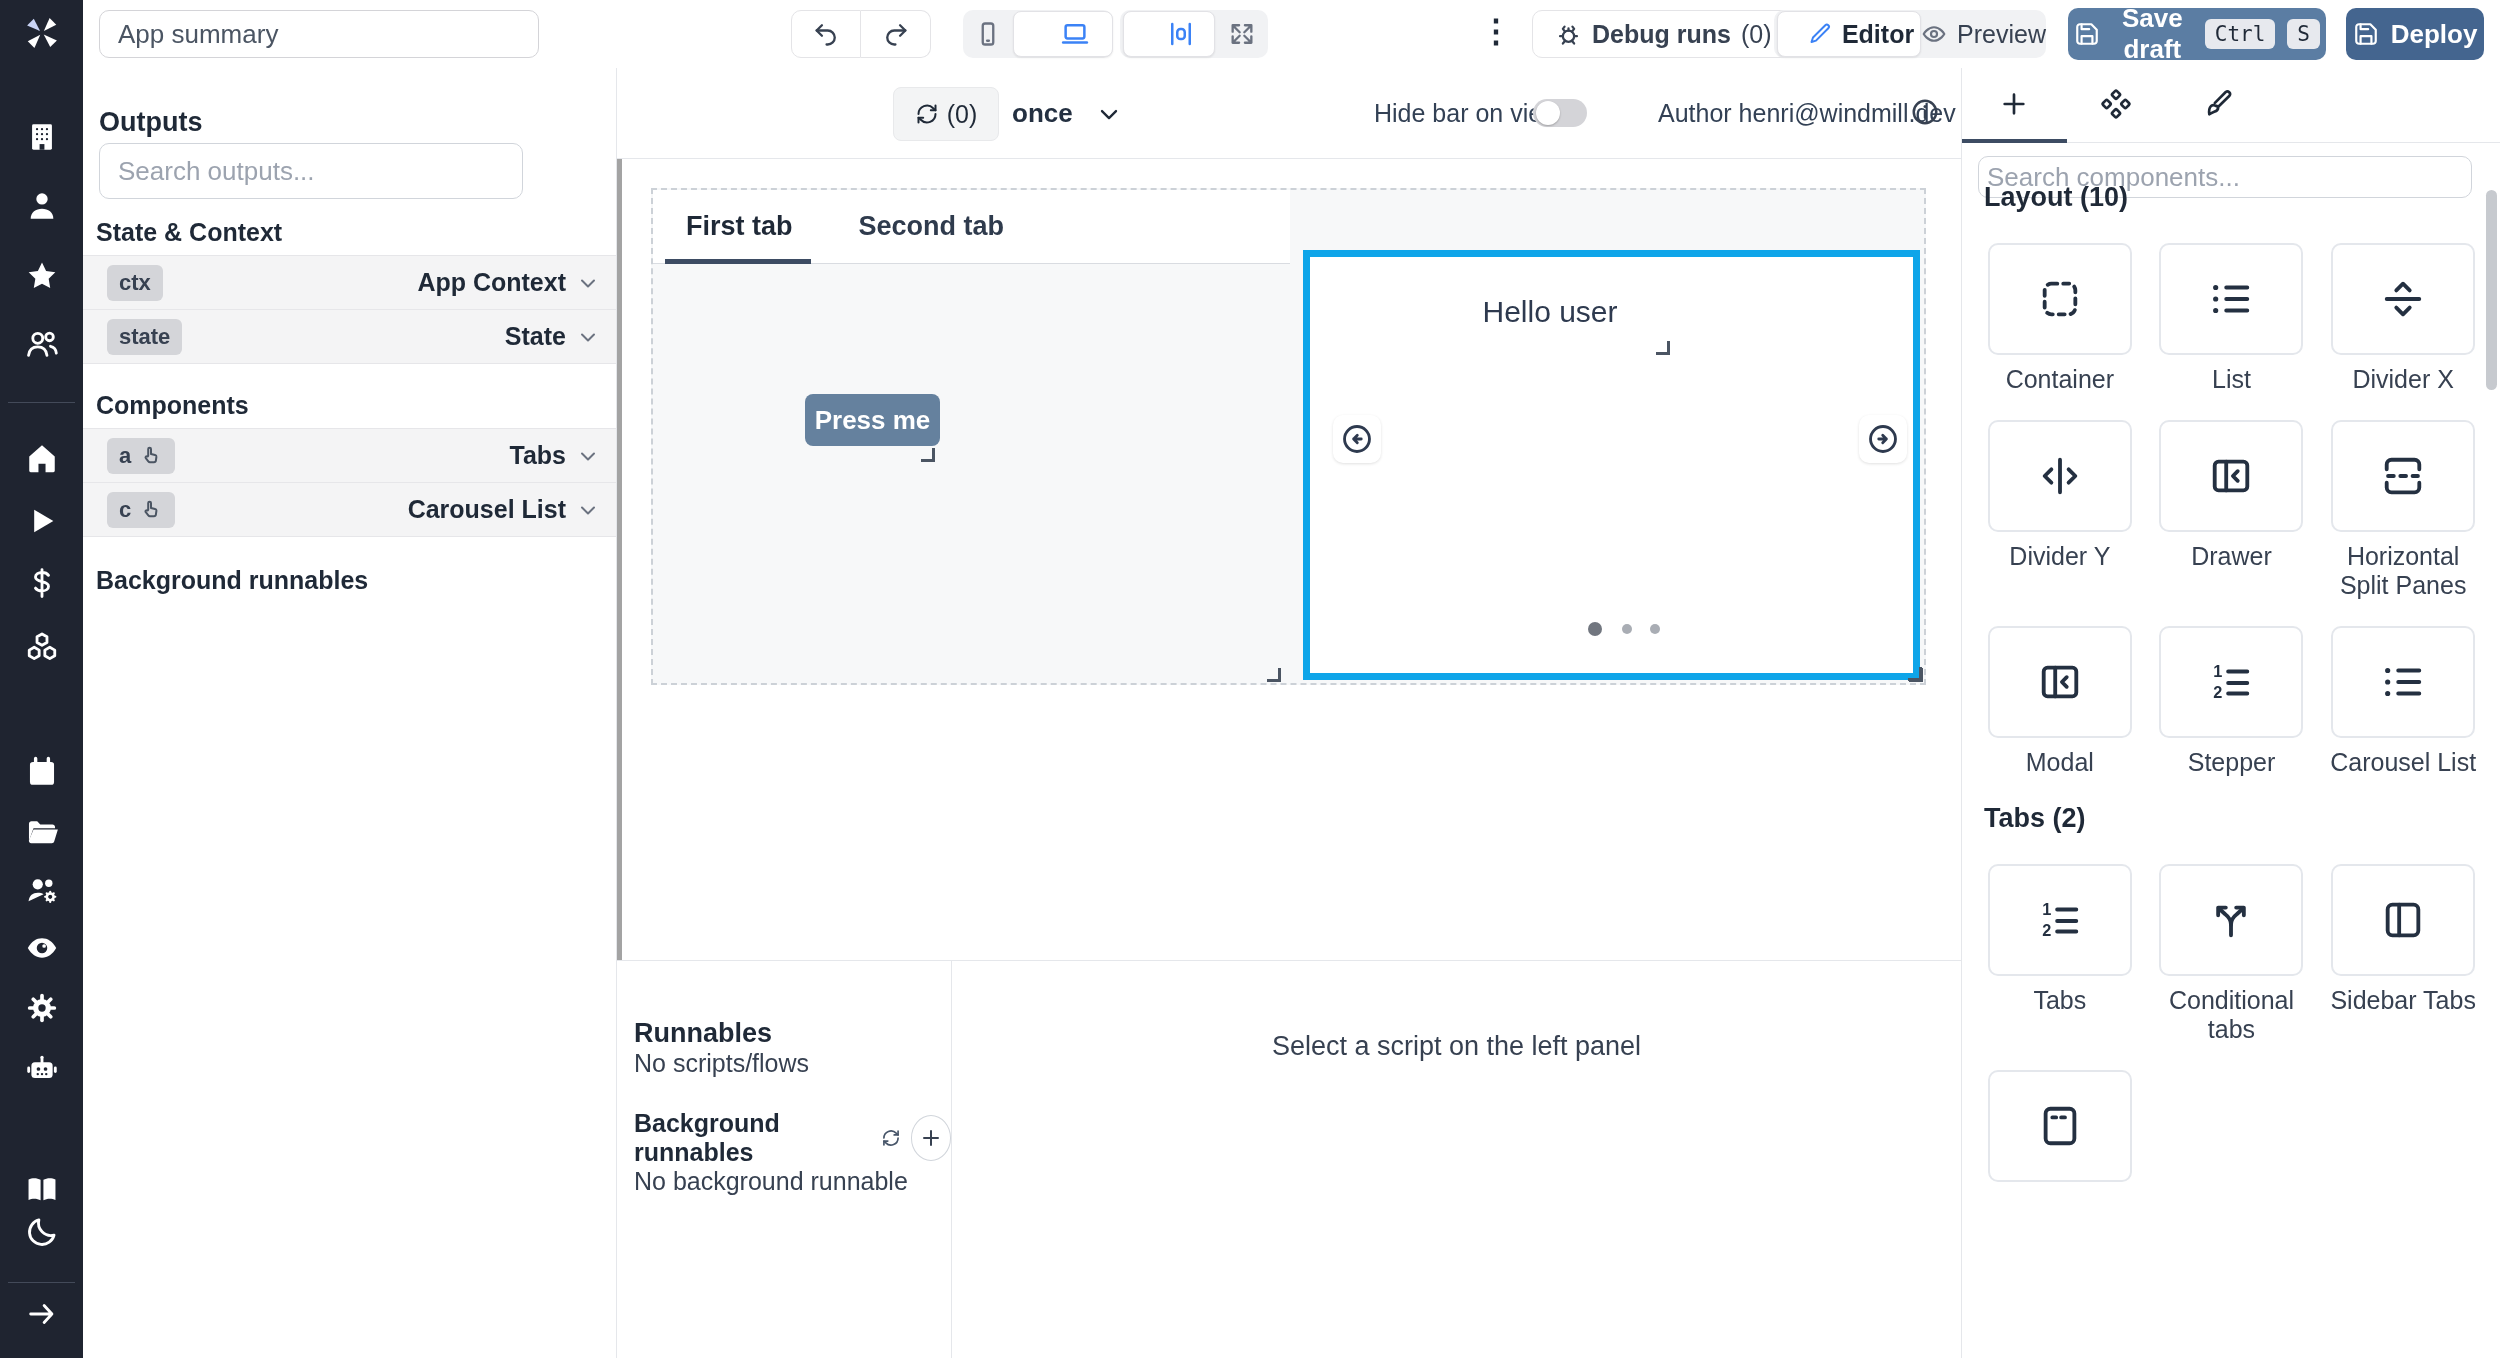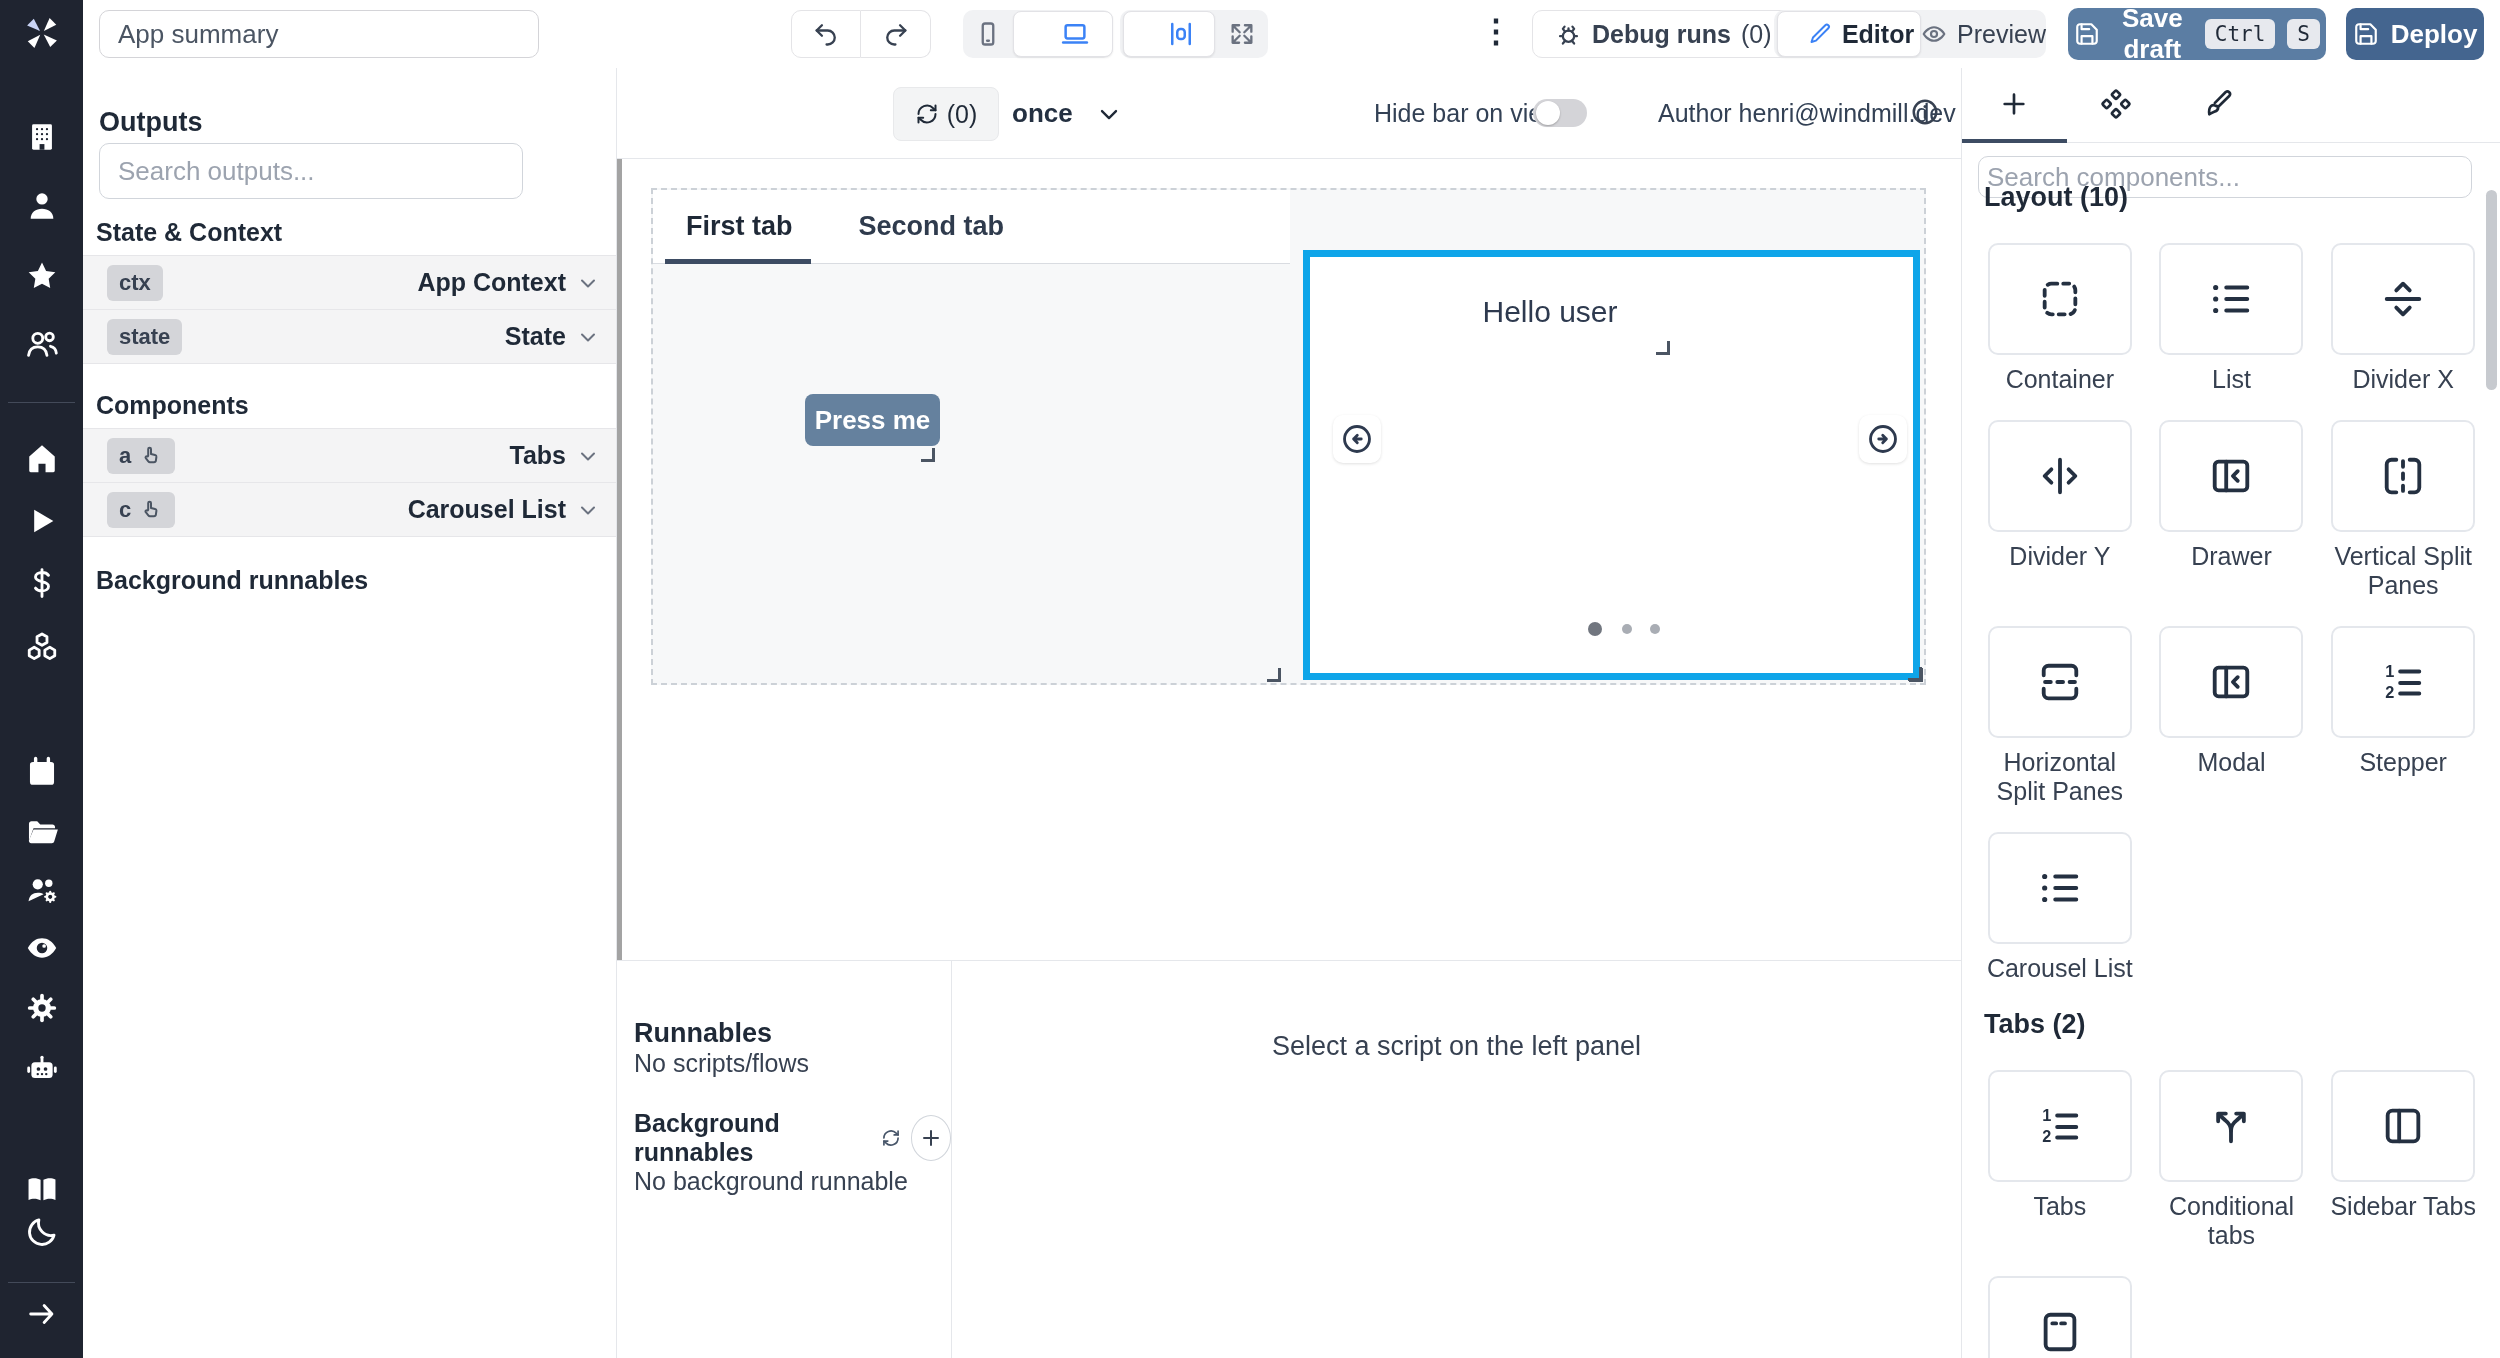--- a/index.html
+++ b/index.html
@@ -603,31 +603,20 @@
                   <path d="M9.5 4.5v15M15.5 9.5 13 12l2.5 2.5"></path>
                 </svg>
               </span>
             </div>
             <div class="clabel">Drawer</div>
           </div>
           <div class="comp">
             <div class="card">
               <span class="ic">
                 <svg width="46" height="46" viewBox="0 0 24 24" fill="none" stroke="currentColor" stroke-width="2" stroke-linecap="round" stroke-linejoin="round">
-                  <path d="M8.5 3.5H6A2.5 2.5 0 0 0 3.5 6v12A2.5 2.5 0 0 0 6 20.5h2.5M15.5 3.5H18A2.5 2.5 0 0 1 20.5 6v12a2.5 2.5 0 0 1-2.5 2.5h-2.5"></path>
-                  <path d="M12 4.2v15.6" stroke-dasharray="3 3.4"></path>
-                </svg>
-              </span>
-            </div>
-            <div class="clabel">Vertical Split Panes</div>
-          </div>
-          <div class="comp">
-            <div class="card">
-              <span class="ic">
-                <svg width="46" height="46" viewBox="0 0 24 24" fill="none" stroke="currentColor" stroke-width="2" stroke-linecap="round" stroke-linejoin="round">
                   <path d="M3.5 8.5V6A2.5 2.5 0 0 1 6 3.5h12A2.5 2.5 0 0 1 20.5 6v2.5M3.5 15.5V18A2.5 2.5 0 0 0 6 20.5h12a2.5 2.5 0 0 0 2.5-2.5v-2.5"></path>
                   <path d="M4.2 12h15.6" stroke-dasharray="3 3.4"></path>
                 </svg>
               </span>
             </div>
             <div class="clabel">Horizontal Split Panes</div>
           </div>
           <div class="comp">
             <div class="card">
               <span class="ic">

